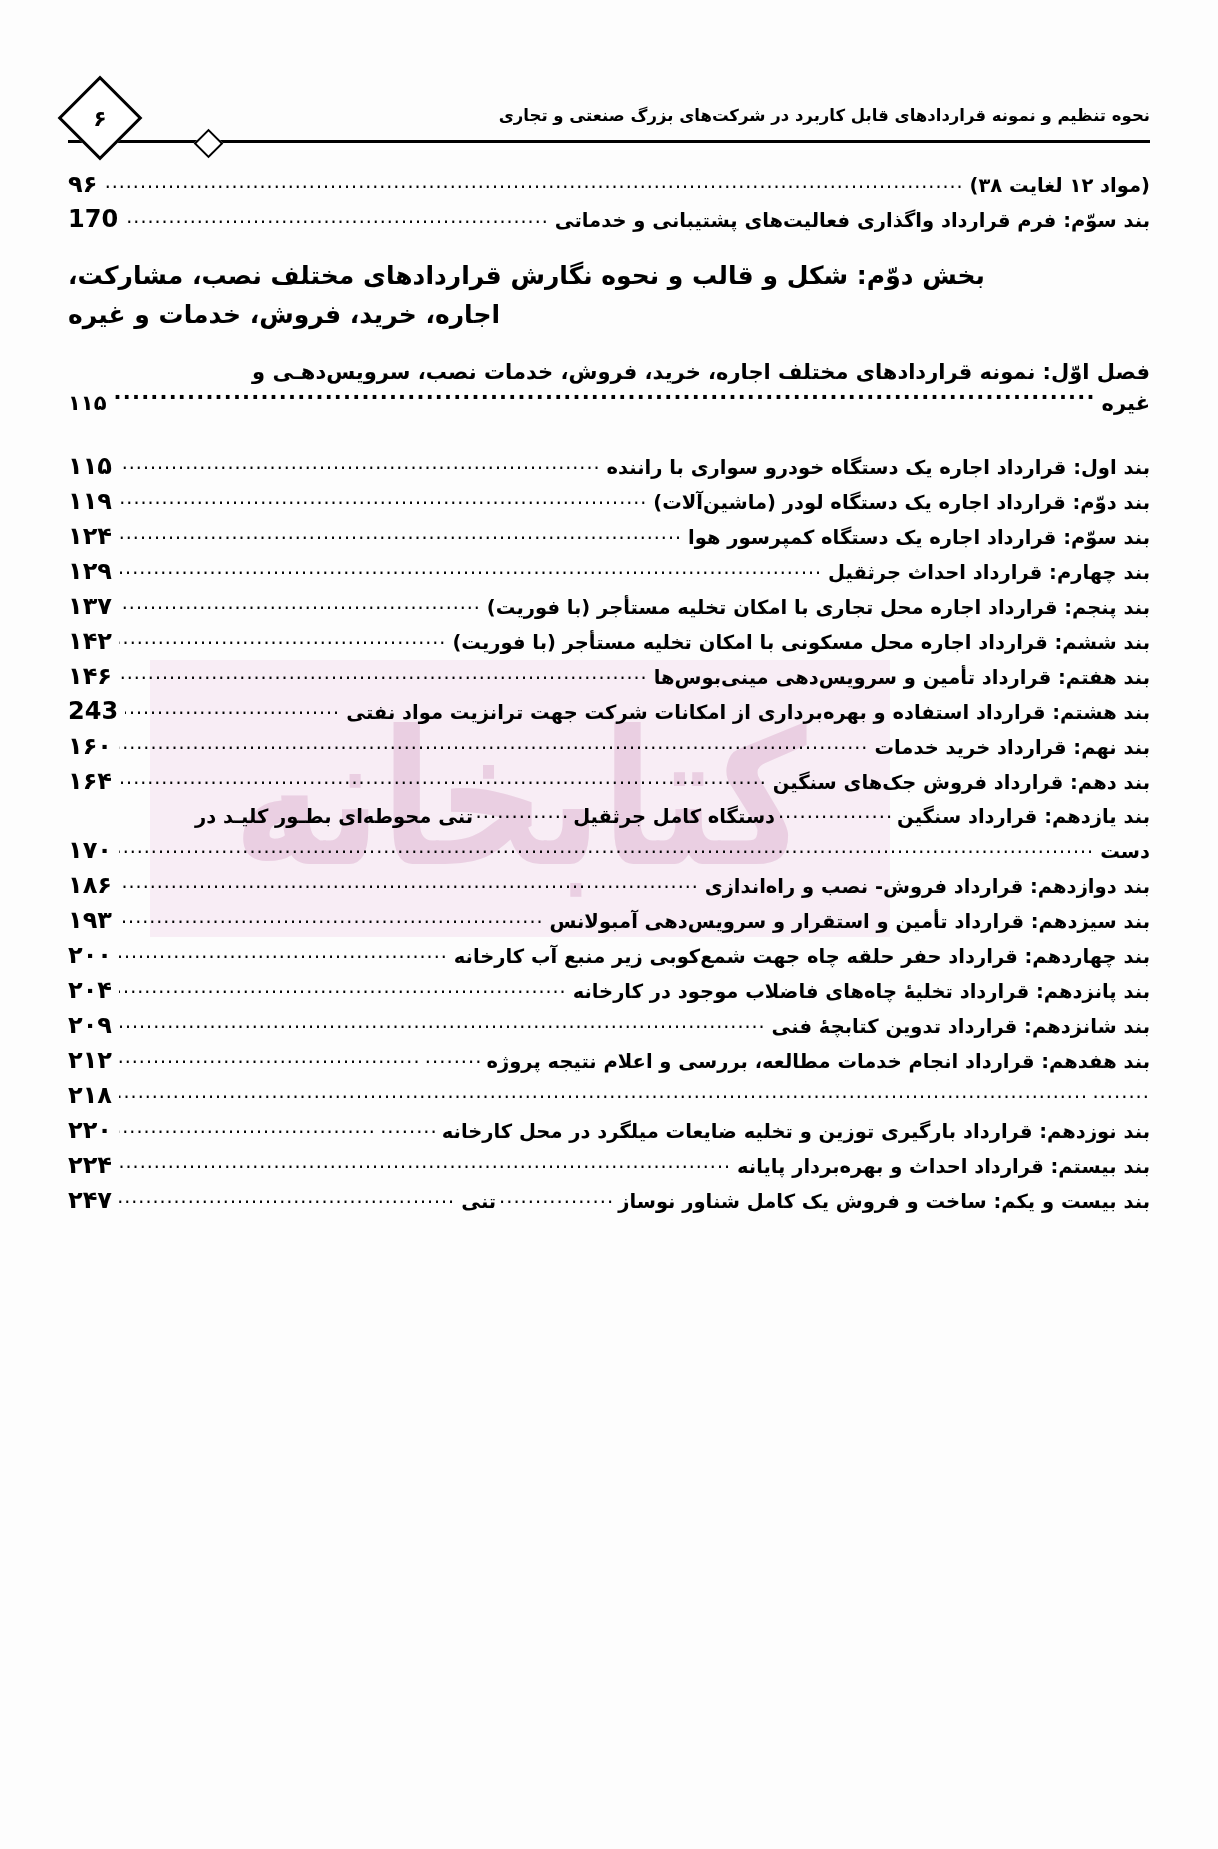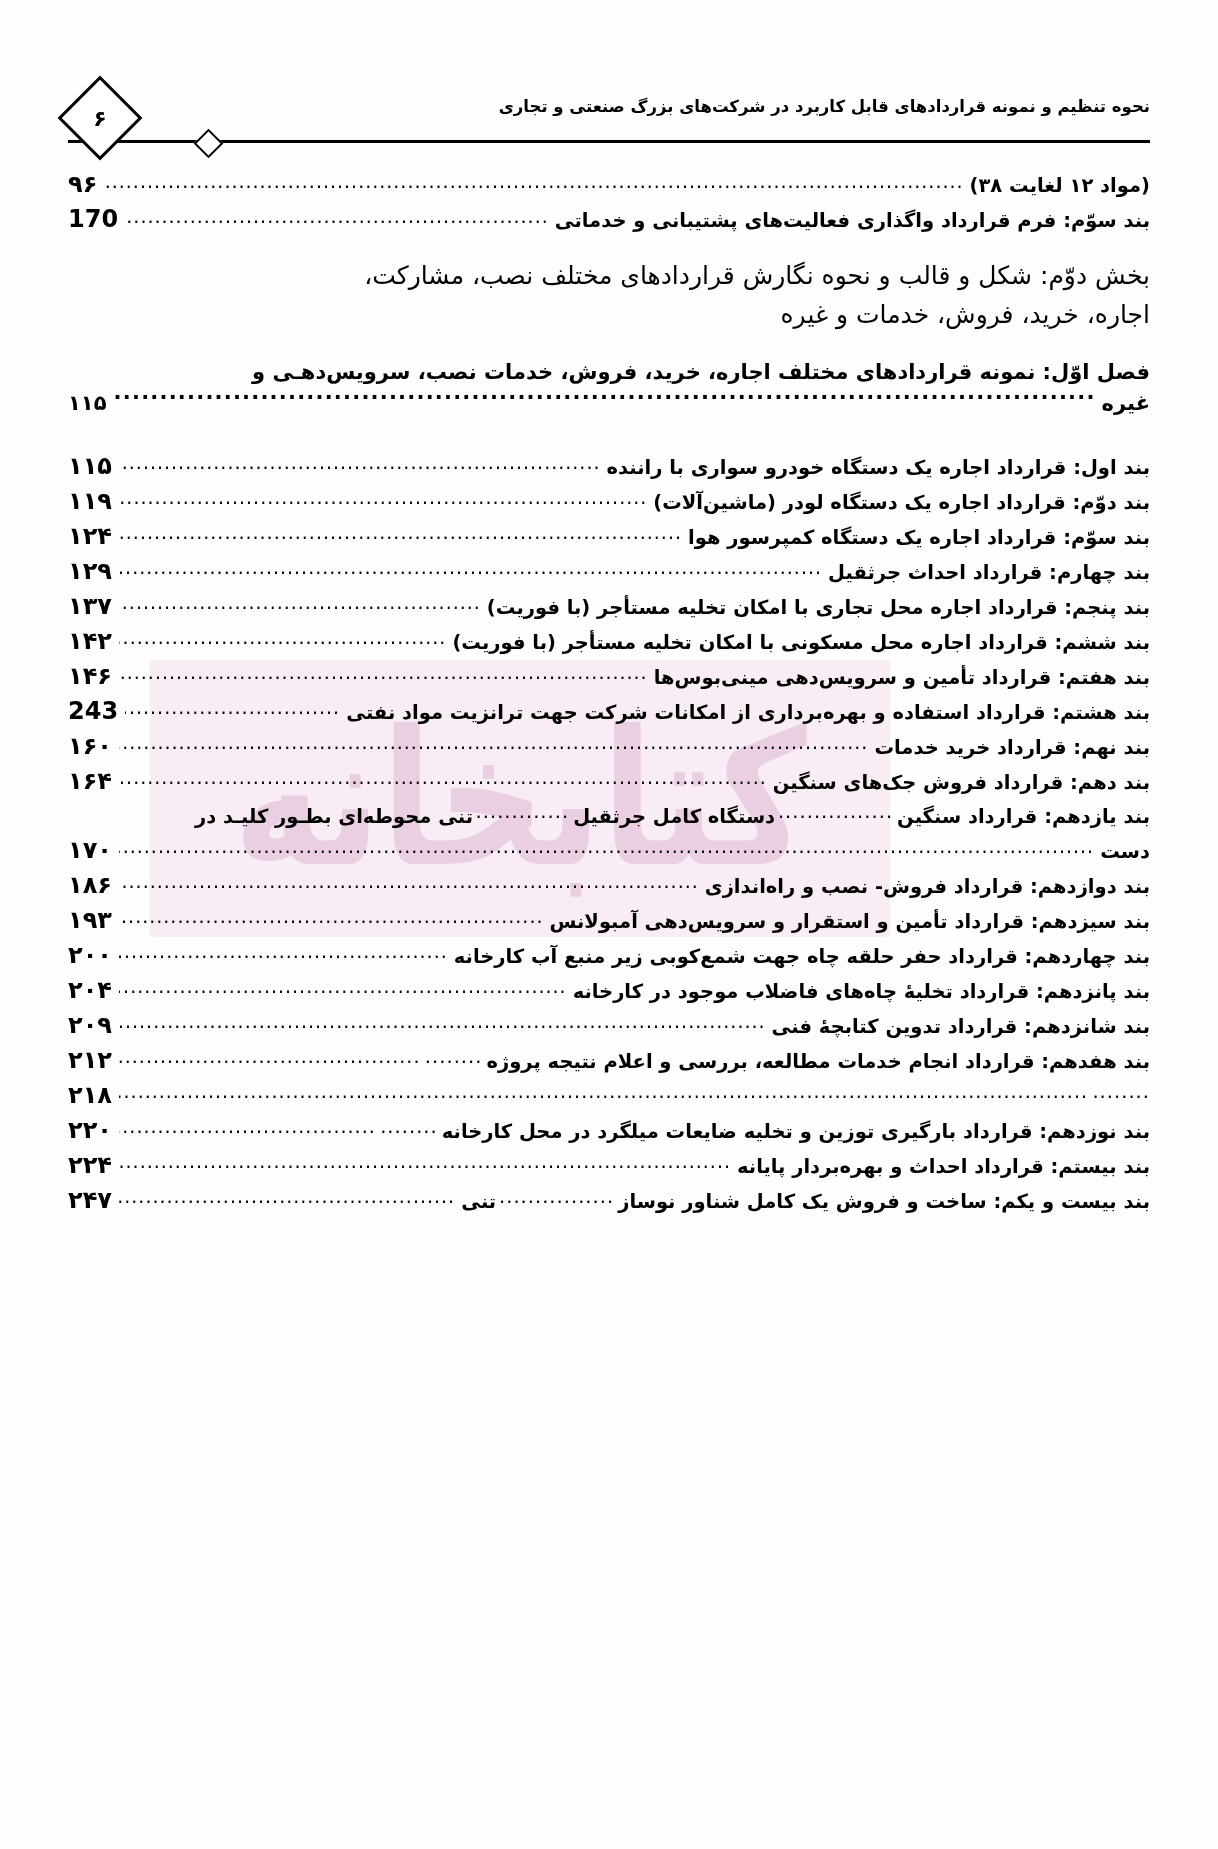--- a/index.html
+++ b/index.html
@@ -71,21 +71,21 @@
   #header {
     position: absolute;
     right: 68px;
     left: 68px;
     top: 86px;
     height: 70px;
   }
   #header-title {
     position: absolute;
     right: 0;
-    top: 11px;
+    top: 20px;
     font-size: 16.5px;
     font-weight: bold;
     letter-spacing: 0px;
     white-space: nowrap;
   }
   #header-rule {
     position: absolute;
     right: 0;
     left: 0;
     top: 54px;
@@ -188,23 +188,23 @@
     bottom: 0.06em;
     letter-spacing: 1.0px;
     white-space: nowrap;
   }
   .ileader.w1 { width: 96px; }
   .ileader.w2 { width: 118px; }
   .ileader.w4 { width: 60px; }
 
   
   .section-head {
-    text-align: right;
+    text-align: left;
     font-size: 25px;
-    font-weight: normal;
+    font-weight: bold;
     line-height: 1.55;
     margin: 26px 0 22px 0;
     direction: rtl;
     letter-spacing: 0px;
   }
   .section-head .l2 { display: block; }
 
   
   .chapter {
     font-size: 21px;

